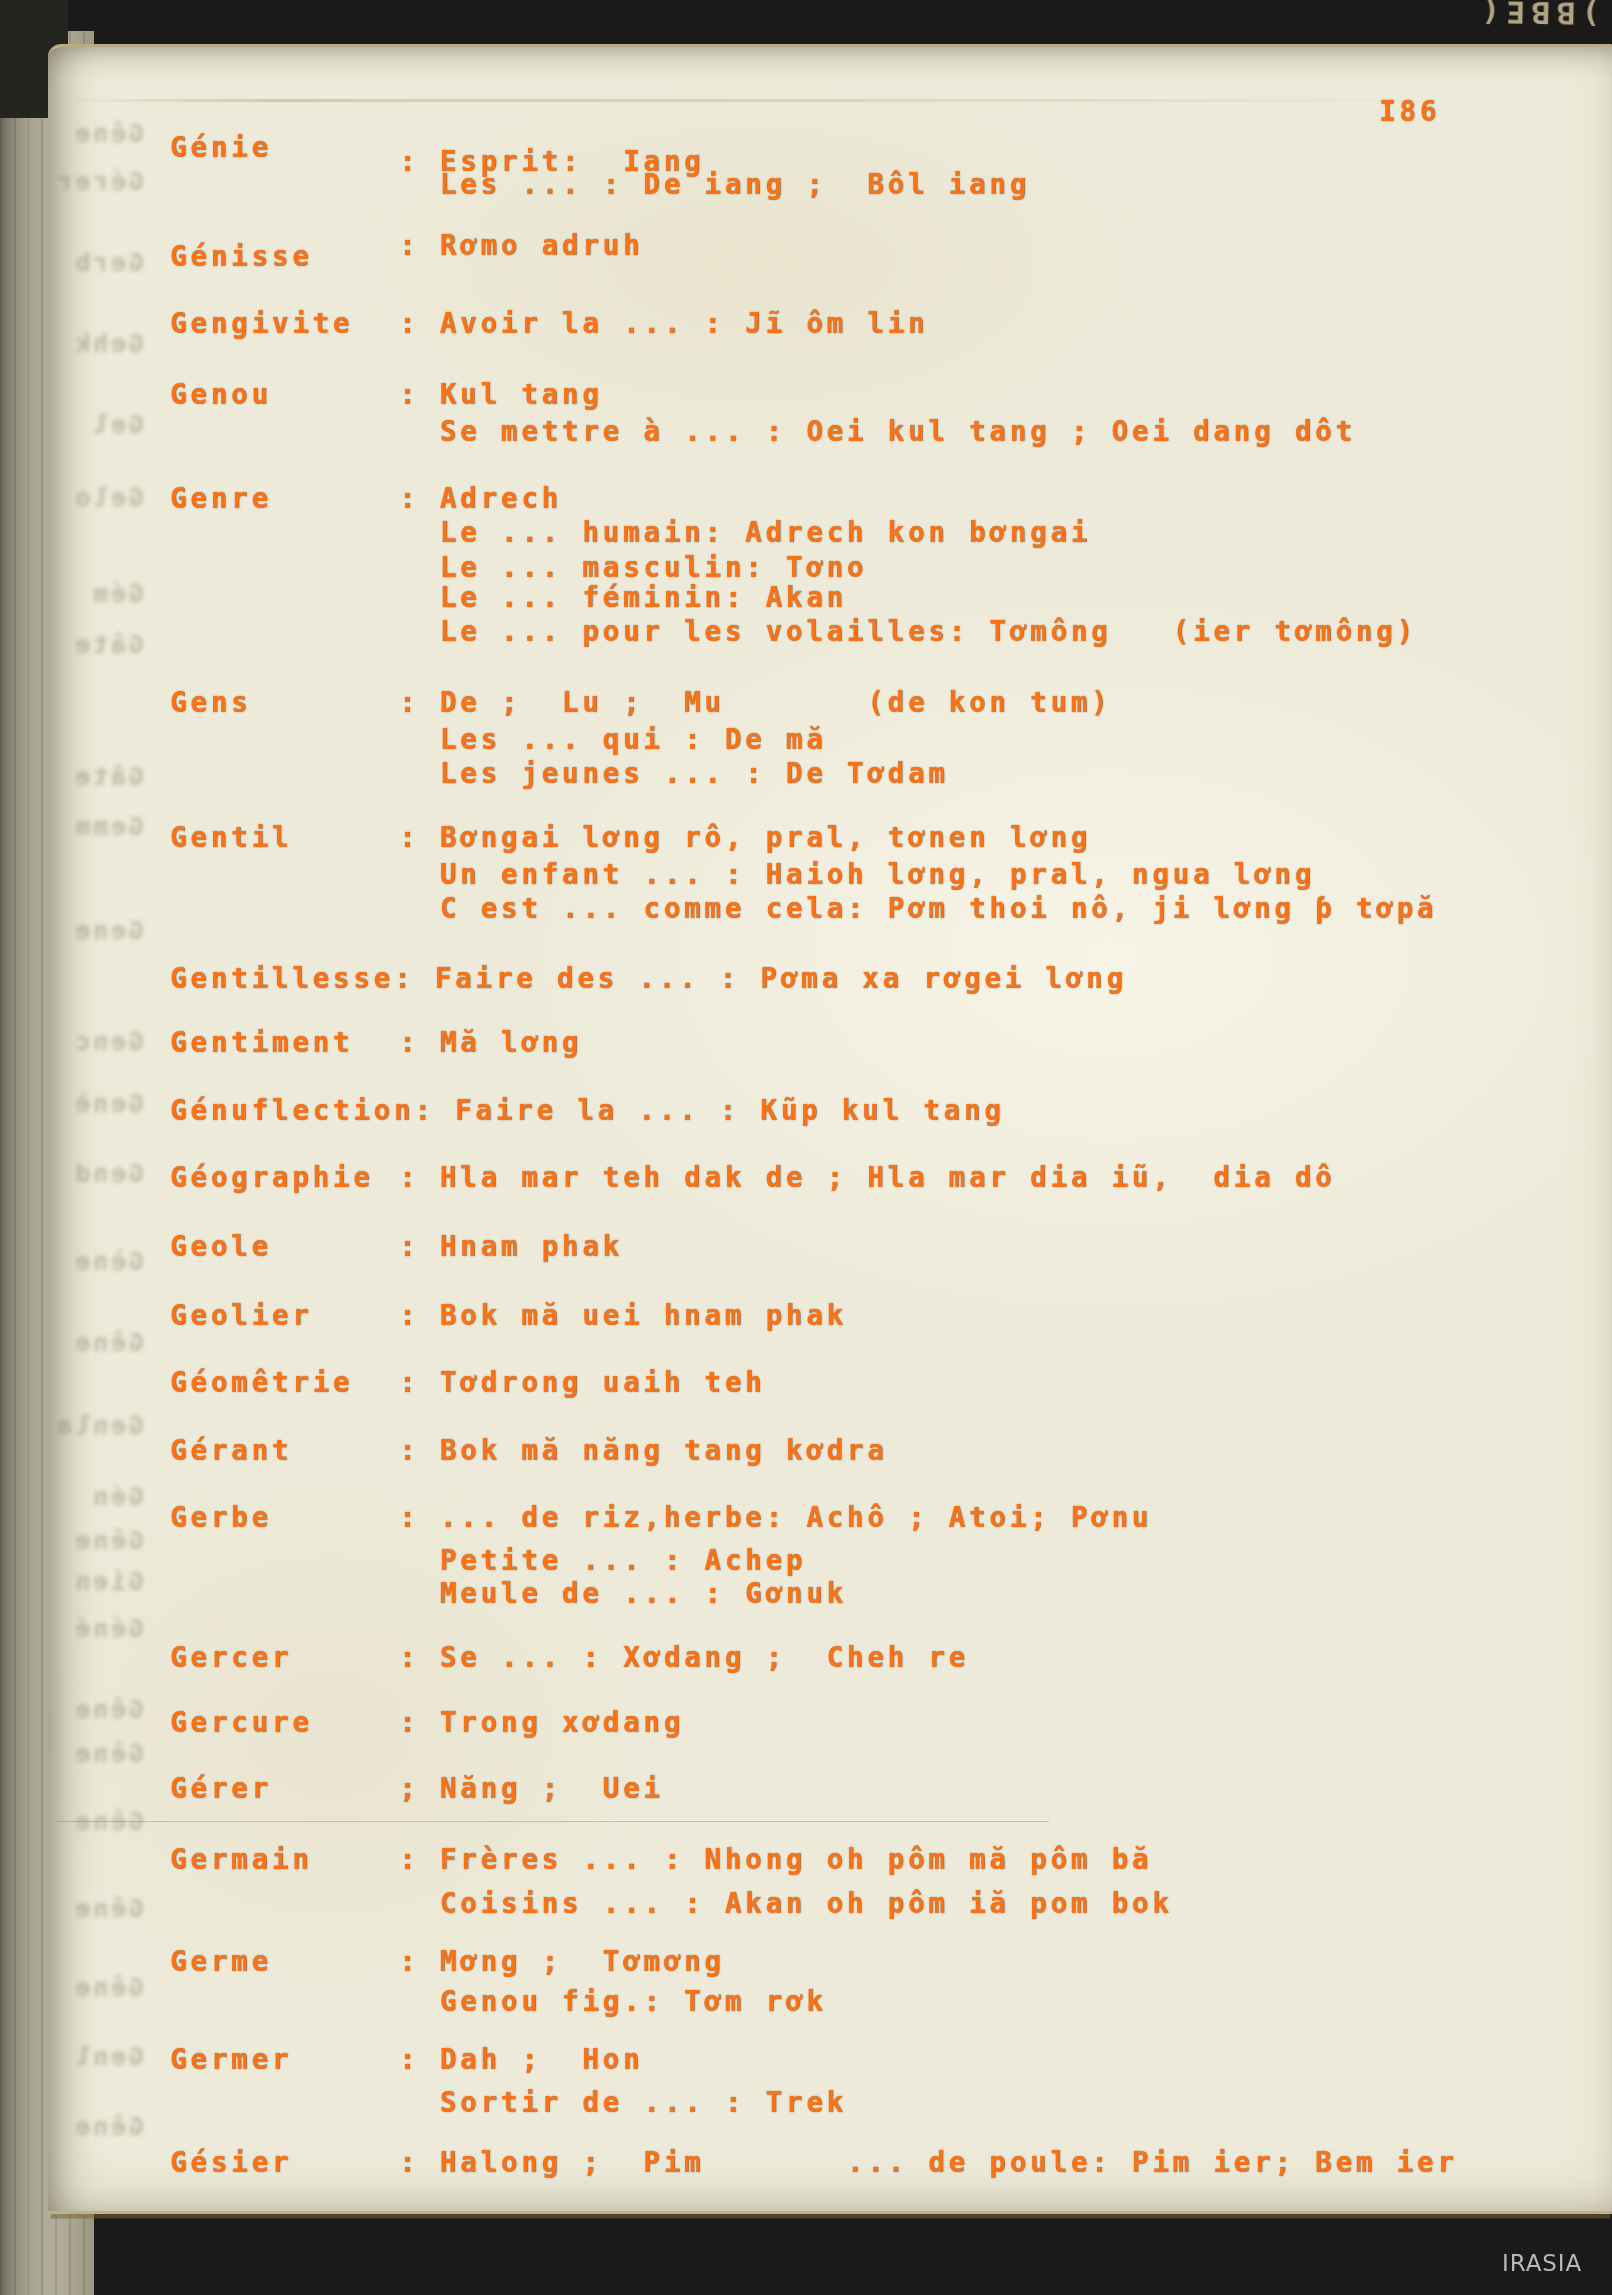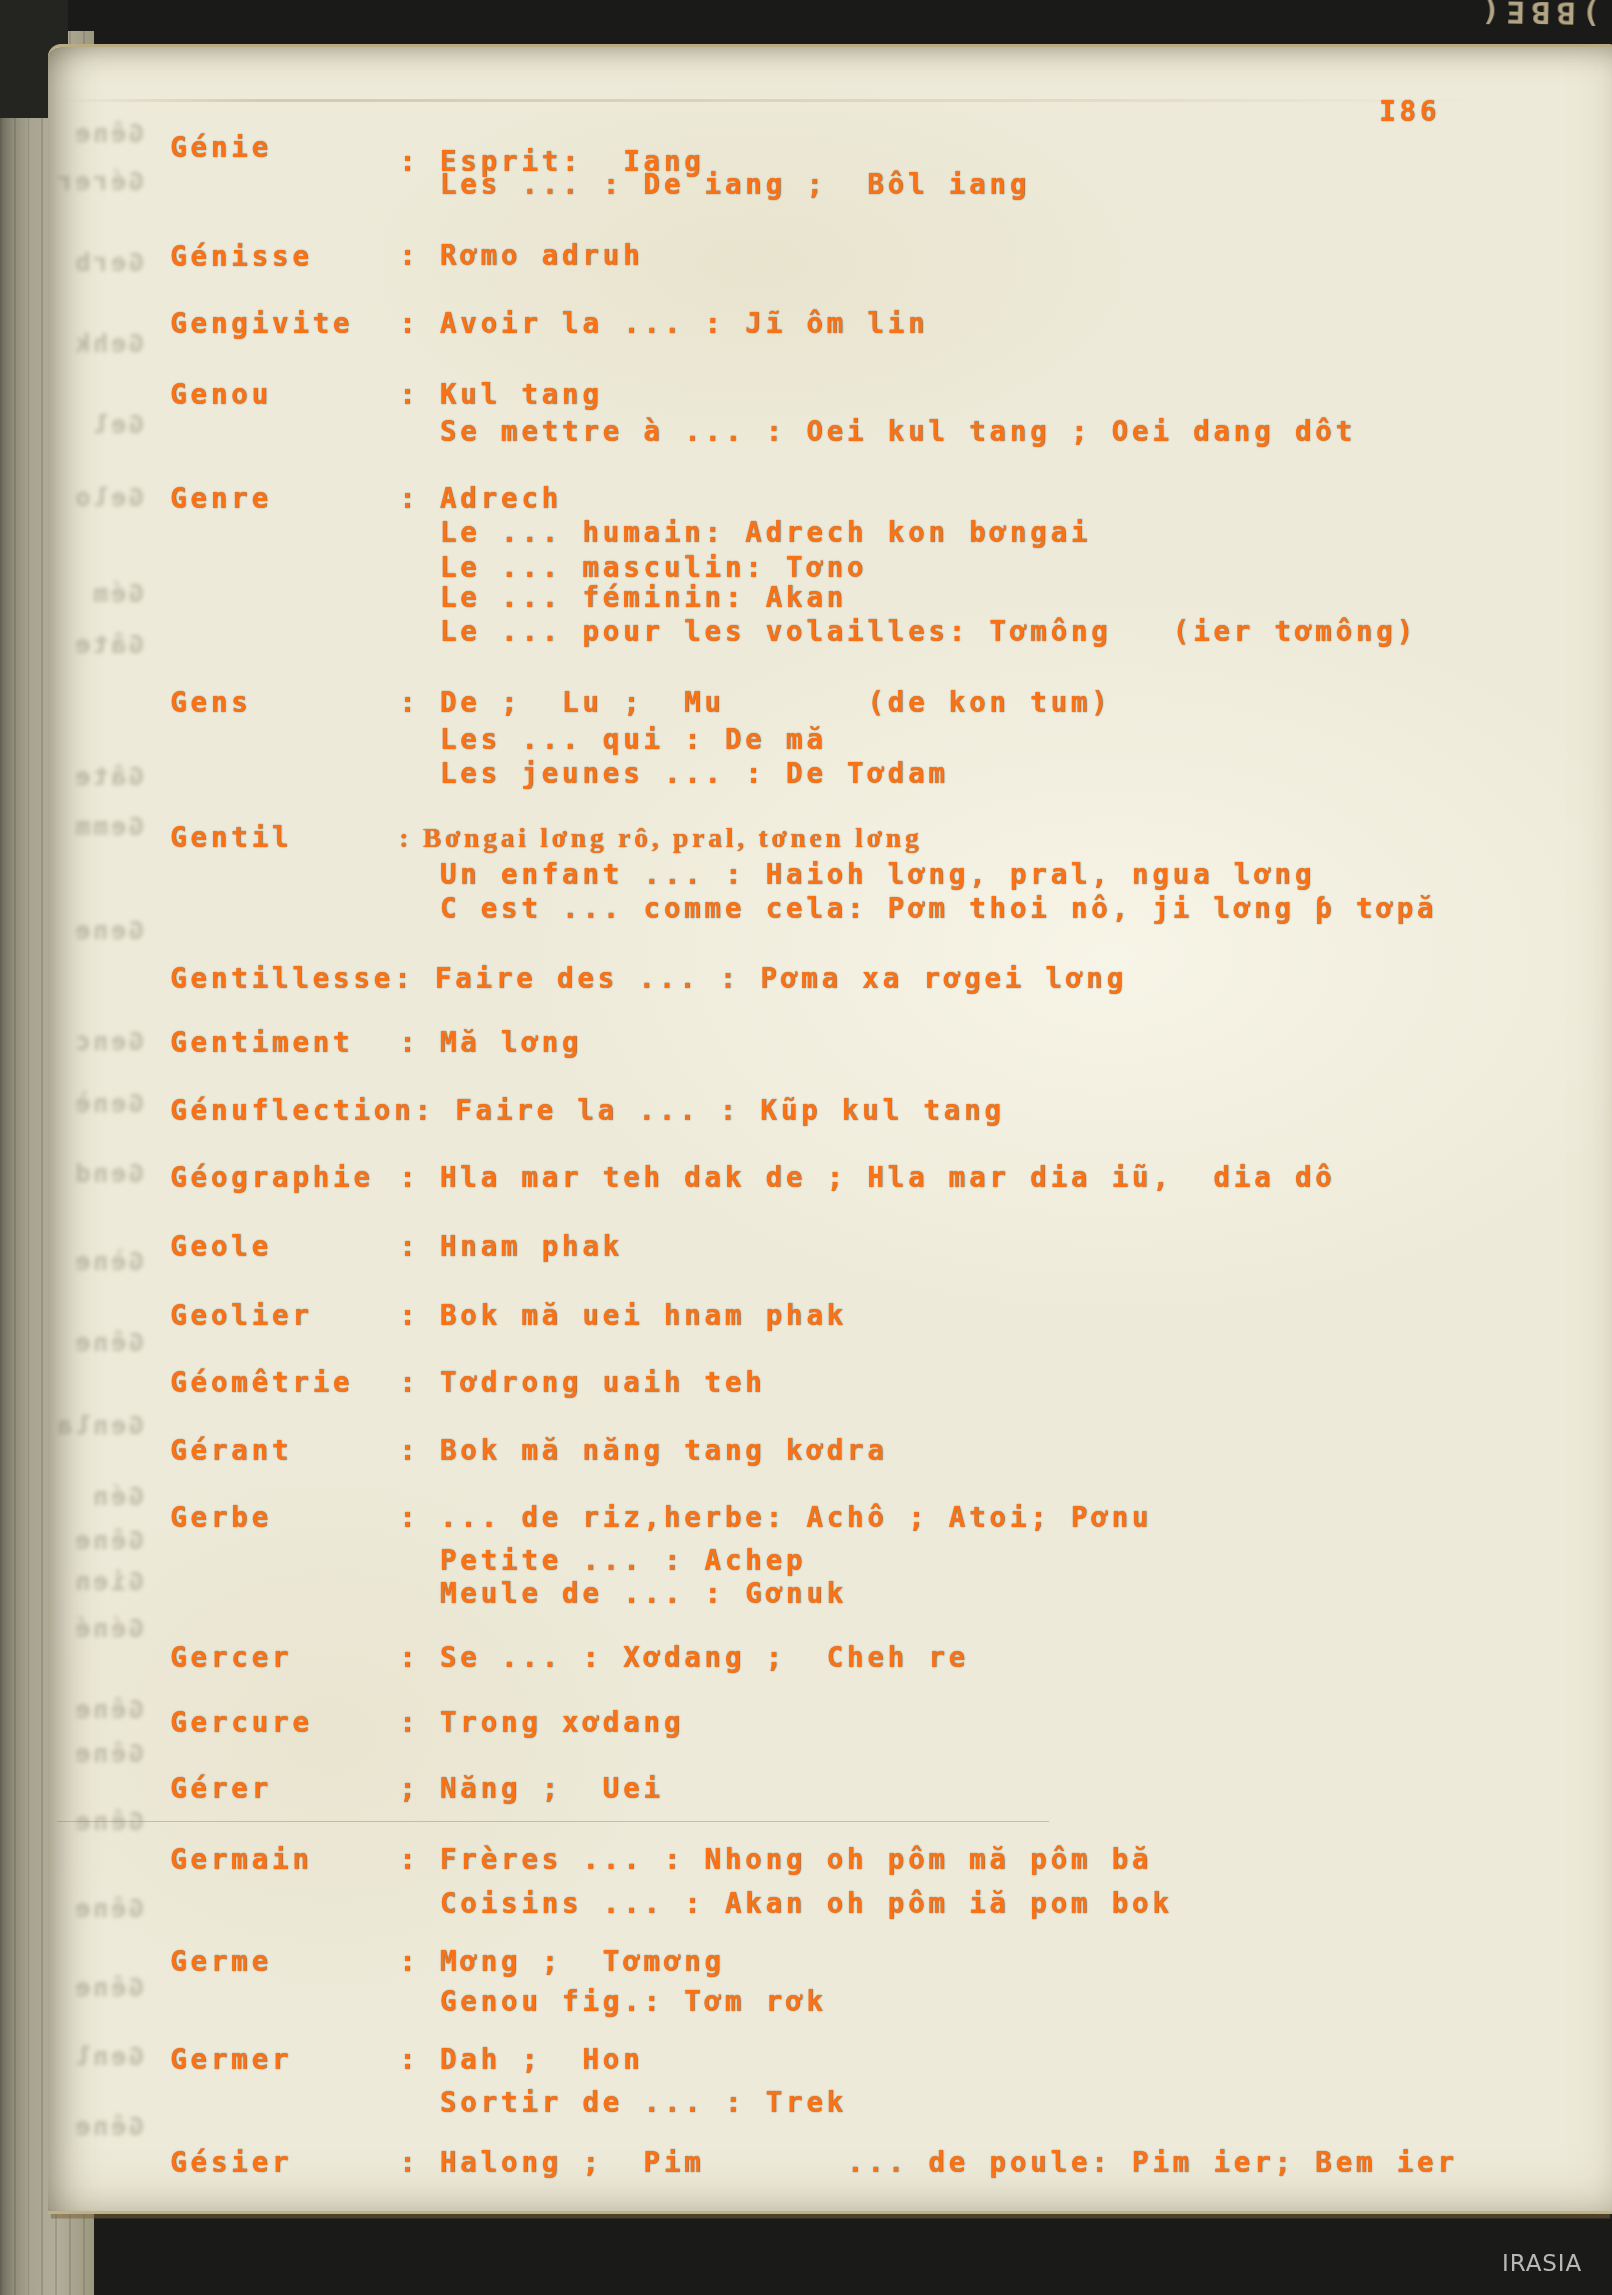--- a/index.html
+++ b/index.html
@@ -94,38 +94,38 @@
 
   <span class="corner-text">)BBE(</span>
 
   <span class="watermark">IRASIA</span>
 
   <div id="text-layer">
       <div class="tw" style="left: 170px; top: 136px;">Génie</div>
       <div class="tw" style="left: 399px; top: 136px; margin-top: 14px;">: Esprit:  Iang</div>
       <div class="tw" style="left: 399px; top: 173px;">  Les ... : De iang ;  Bôl iang</div>
       <div class="tw" style="left: 170px; top: 245px;">Génisse</div>
-      <div class="tw" style="left: 399px; top: 244px;">: Rơmo adruh</div>
+      <div class="tw" style="left: 399px; top: 234px;">: Rơmo adruh</div>
       <div class="tw" style="left: 170px; top: 312px;">Gengivite</div>
       <div class="tw" style="left: 399px; top: 312px;">: Avoir la ... : Jĩ ôm lin</div>
       <div class="tw" style="left: 170px; top: 383px;">Genou</div>
       <div class="tw" style="left: 399px; top: 383px;">: Kul tang</div>
       <div class="tw" style="left: 399px; top: 420px;">  Se mettre à ... : Oei kul tang ; Oei dang dôt</div>
       <div class="tw" style="left: 170px; top: 487px;">Genre</div>
       <div class="tw" style="left: 399px; top: 487px;">: Adrech</div>
       <div class="tw" style="left: 399px; top: 521px;">  Le ... humain: Adrech kon bơngai</div>
       <div class="tw" style="left: 399px; top: 556px;">  Le ... masculin: Tơno</div>
       <div class="tw" style="left: 399px; top: 586px;">  Le ... féminin: Akan</div>
       <div class="tw" style="left: 399px; top: 620px;">  Le ... pour les volailles: Tơmông   (ier tơmông)</div>
       <div class="tw" style="left: 170px; top: 691px;">Gens</div>
       <div class="tw" style="left: 399px; top: 691px;">: De ;  Lu ;  Mu       (de kon tum)</div>
       <div class="tw" style="left: 399px; top: 728px;">  Les ... qui : De mă</div>
       <div class="tw" style="left: 399px; top: 762px;">  Les jeunes ... : De Tơdam</div>
       <div class="tw" style="left: 170px; top: 826px;">Gentil</div>
-      <div class="tw" style="left: 399px; top: 826px; font-family: Liberation Serif, serif;">: Bơngai lơng rô, pral, tơnen lơng</div>
+      <div class="tw" style="left: 399px; top: 826px;">: Bơngai lơng rô, pral, tơnen lơng</div>
       <div class="tw" style="left: 399px; top: 863px;">  Un enfant ... : Haioh lơng, pral, ngua lơng</div>
       <div class="tw" style="left: 399px; top: 897px;">  C est ... comme cela: Pơm thoi nô, ji lơng ƥ tơpă</div>
       <div class="tw" style="left: 170px; top: 967px;">Gentillesse: Faire des ... : Pơma xa rơgei lơng</div>
       <div class="tw" style="left: 170px; top: 1031px;">Gentiment</div>
       <div class="tw" style="left: 399px; top: 1031px;">: Mă lơng</div>
       <div class="tw" style="left: 170px; top: 1099px;">Génuflection: Faire la ... : Kũp kul tang</div>
       <div class="tw" style="left: 170px; top: 1166px;">Géographie</div>
       <div class="tw" style="left: 399px; top: 1166px;">: Hla mar teh dak de ; Hla mar dia iũ,  dia dô</div>
       <div class="tw" style="left: 170px; top: 1235px;">Geole</div>
       <div class="tw" style="left: 399px; top: 1235px;">: Hnam phak</div>

